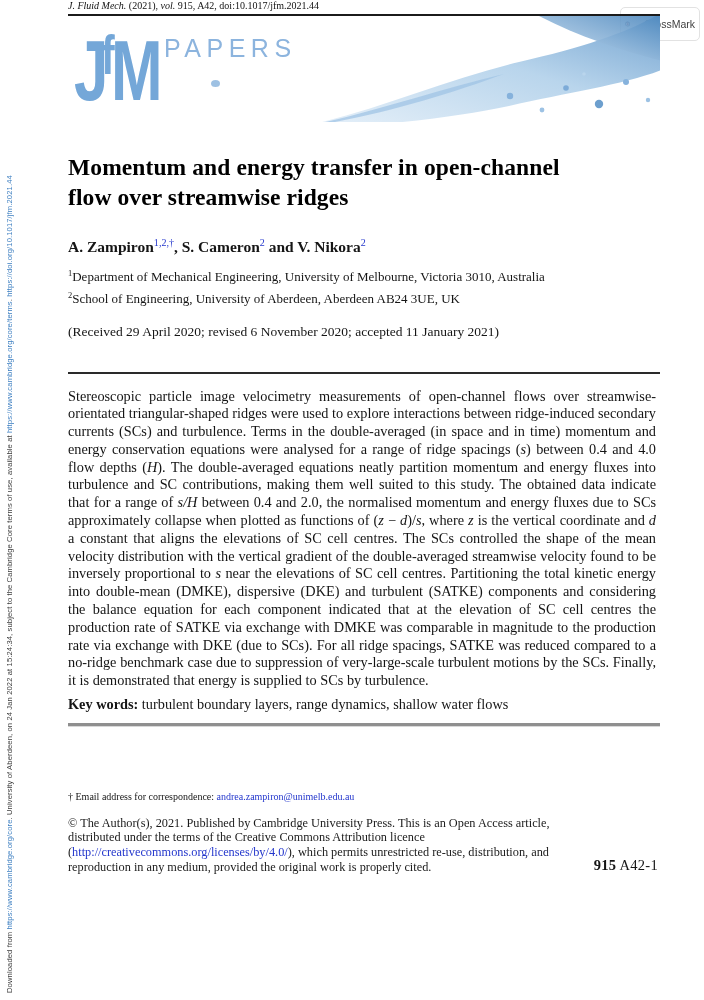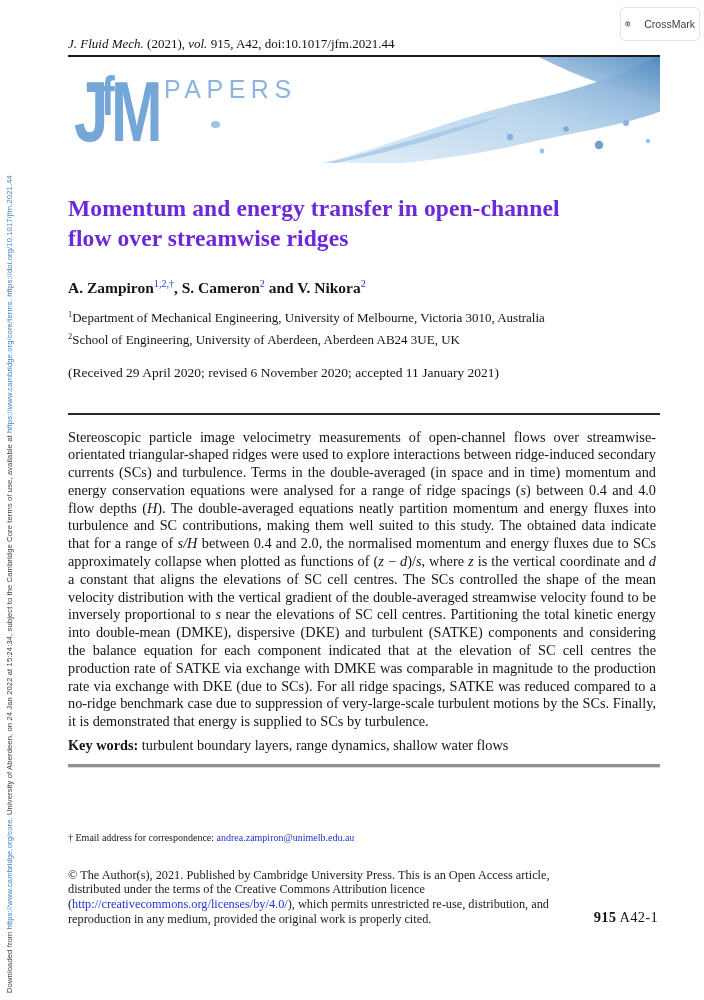--- a/index.html
+++ b/index.html
@@ -24,57 +24,57 @@
   
   .crossmark{
     position:absolute;left:620px;top:7px;width:80px;height:34px;
     border:1px solid #e2e2e2;border-radius:5px;background:#fff;
     display:flex;align-items:center;gap:14px;padding:0 4px;box-sizing:border-box;
   }
   .cm-label{font-family:"Liberation Sans",sans-serif;font-size:10.5px;color:#3f3f3f}
 
   .content{position:absolute;left:68px;top:0;width:592px}
 
-  .running-head{margin-top:36px;font-size:13px;color:#111}
+  .running-head{font-size:10px;color:#111}
   .head-rule{height:2px;background:#1b1b1b;margin-top:3px}
 
   .logo-row{position:relative;height:106px}
   .jfm-logo{
     position:absolute;left:6px;top:11px;line-height:1;
     font-family:"Liberation Sans",sans-serif;font-weight:bold;color:#74a7d8;
     font-size:86px;letter-spacing:-5px;transform:scaleX(.72);transform-origin:0 0;
     white-space:nowrap;
   }
   .jfm-f{font-size:56px;vertical-align:26px;letter-spacing:-2px;margin:0 -3px 0 -5px}
   .papers{
     position:absolute;left:96px;top:18px;
     font-family:"Liberation Sans",sans-serif;font-size:25px;letter-spacing:5.5px;
     color:#8cb4de;font-weight:400;
   }
   .droplet{position:absolute;left:143px;top:64px;width:9px;height:7px;border-radius:50%;
     background:#8db6de;opacity:.85}
   .splash{position:absolute;right:0;top:0;width:356px;height:106px}
 
   .title{
-    margin:30px 0 0 0;font-size:23.5px;line-height:30px;font-weight:bold;color:#6d28d9;
+    margin:30px 0 0 0;font-size:23.5px;line-height:30px;font-weight:bold;color:#000000;
     max-width:535px;letter-spacing:.1px;
   }
   .authors{margin-top:26px;font-size:15.5px}
   .affils{margin-top:10px;font-size:13px;line-height:22px}
   .history{margin-top:14px;font-size:13.5px}
 
   .abs-rule{margin-top:32px;height:1.5px;background:#2a2a2a}
   .abstract{
     margin:14px 4px 0 0;font-size:14.3px;line-height:17.8px;text-align:justify;color:#141414;
   }
   .keywords{margin:6px 0 0 0;font-size:14.3px}
   .kw-rule{margin-top:10px;height:2.5px;background:#8f8f8f;border-bottom:1px solid #d8d8d8}
 
   .correspondence{margin-top:64px;text-align:left;font-size:10px}
-  .copyright-row{position:relative;margin-top:25px}
+  .copyright-row{position:relative;margin-top:14px}
   .copyright{width:492px;font-size:12.3px;line-height:14.8px;color:#1a1a1a}
   .pagenum{position:absolute;right:2px;bottom:1px;font-size:14.5px;letter-spacing:.3px}
 </style>
 </head>
 <body>
 
 <div class="sidebar"><span>Downloaded from </span><a class="lnk">https://www.cambridge.org/core</a><span>. University of Aberdeen, on 24 Jan 2022 at 15:24:34, subject to the Cambridge Core terms of use, available at </span><a class="lnk">https://www.cambridge.org/core/terms</a><span>. </span><a class="lnk">https://doi.org/10.1017/jfm.2021.44</a></div>
 
 <div class="crossmark">
   <svg width="26" height="26" viewBox="0 0 26 26">

